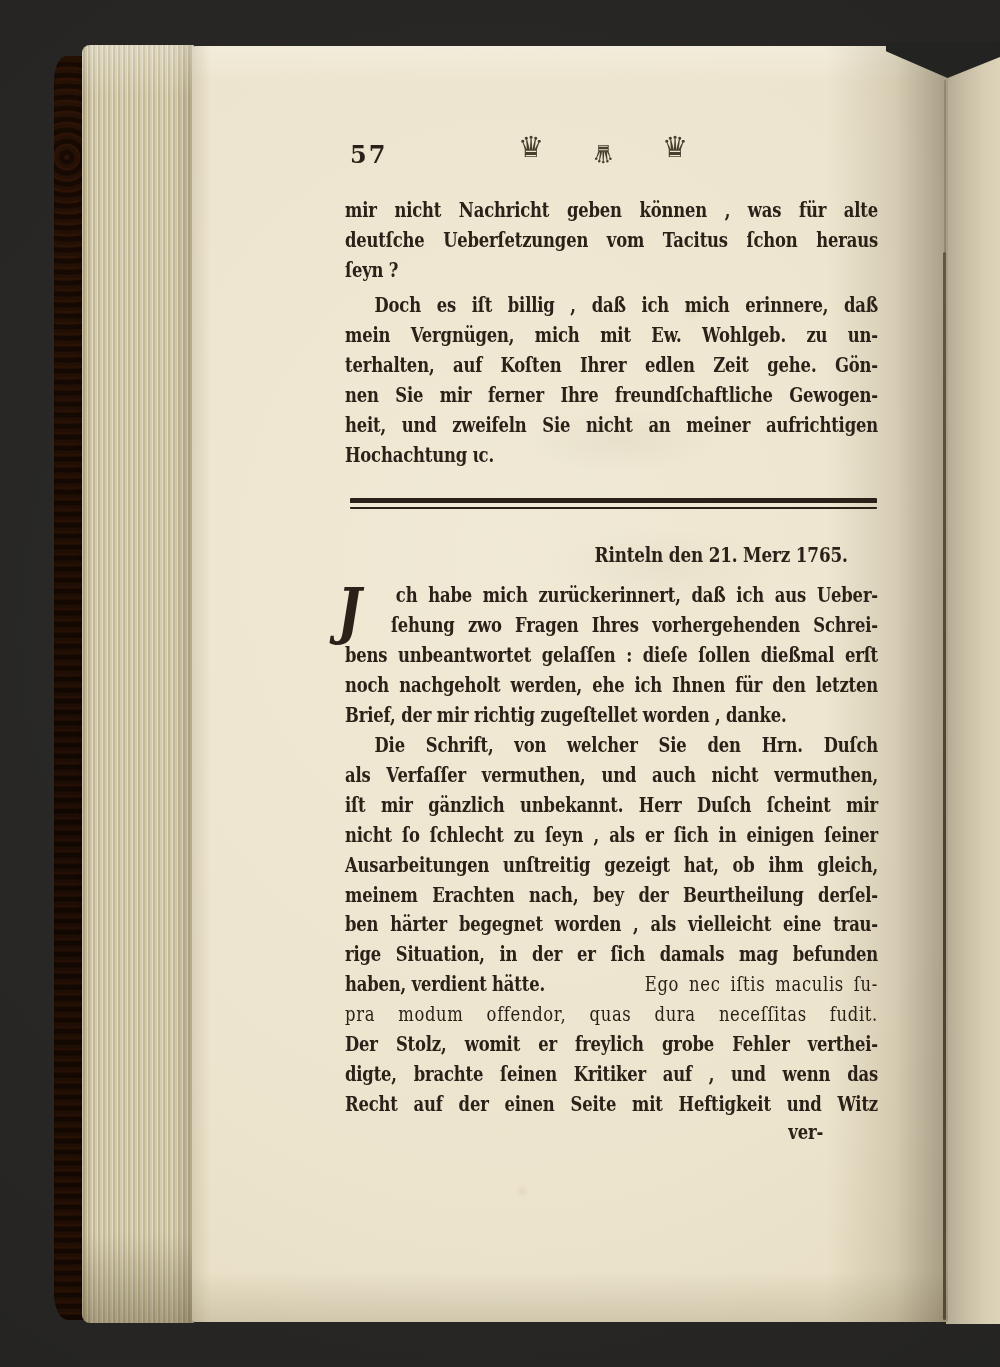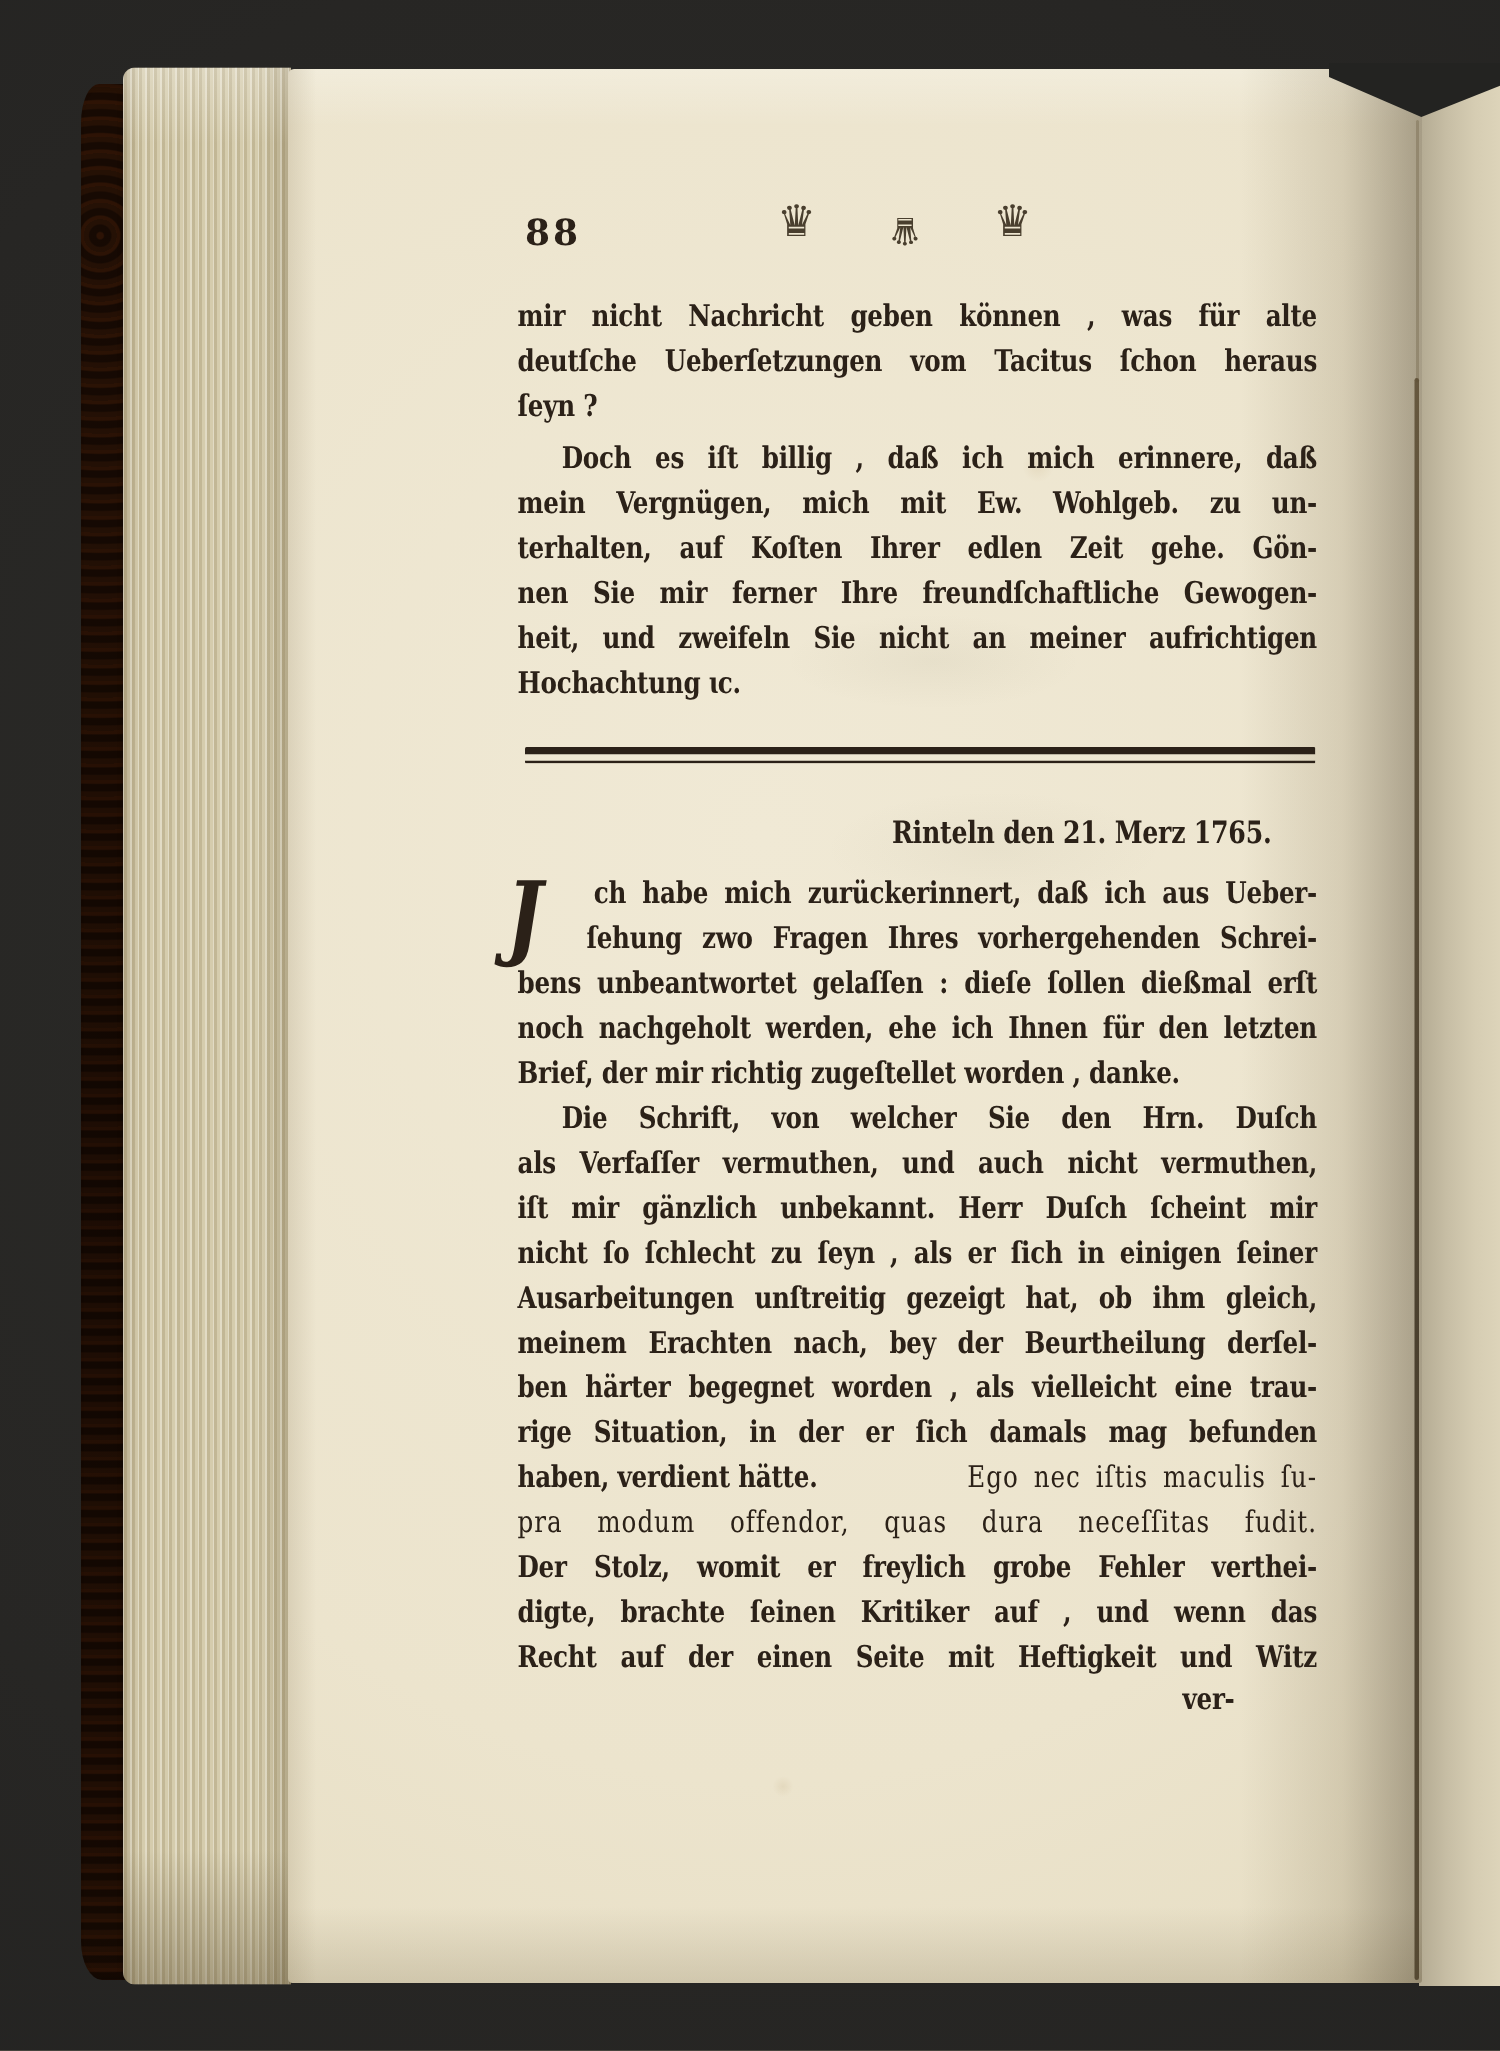--- a/index.html
+++ b/index.html
@@ -103,21 +103,21 @@
 
   <div class="next-page-sliver"></div>
   <div class="leather-edge"></div>
   <div class="fore-edge"></div>
 
   <div class="page"></div>
   <div class="gutter-crease-faint"></div>
   <div class="gutter-crease"></div>
   <div class="top-notch"></div>
 
-  <div class="print page-number">88</div>
+  <div class="print page-number">57</div>
   <div class="print ornaments">
     <span class="crown">♛</span>
     <span class="crown inverted">♛</span>
     <span class="crown">♛</span>
   </div>
 
   <div class="print tblock blockA">
     <div class="line">mir nicht Nachricht geben können , was für alte</div>
     <div class="line">deutſche Ueberſetzungen vom Tacitus ſchon heraus</div>
     <div class="line short">ſeyn ?</div>

